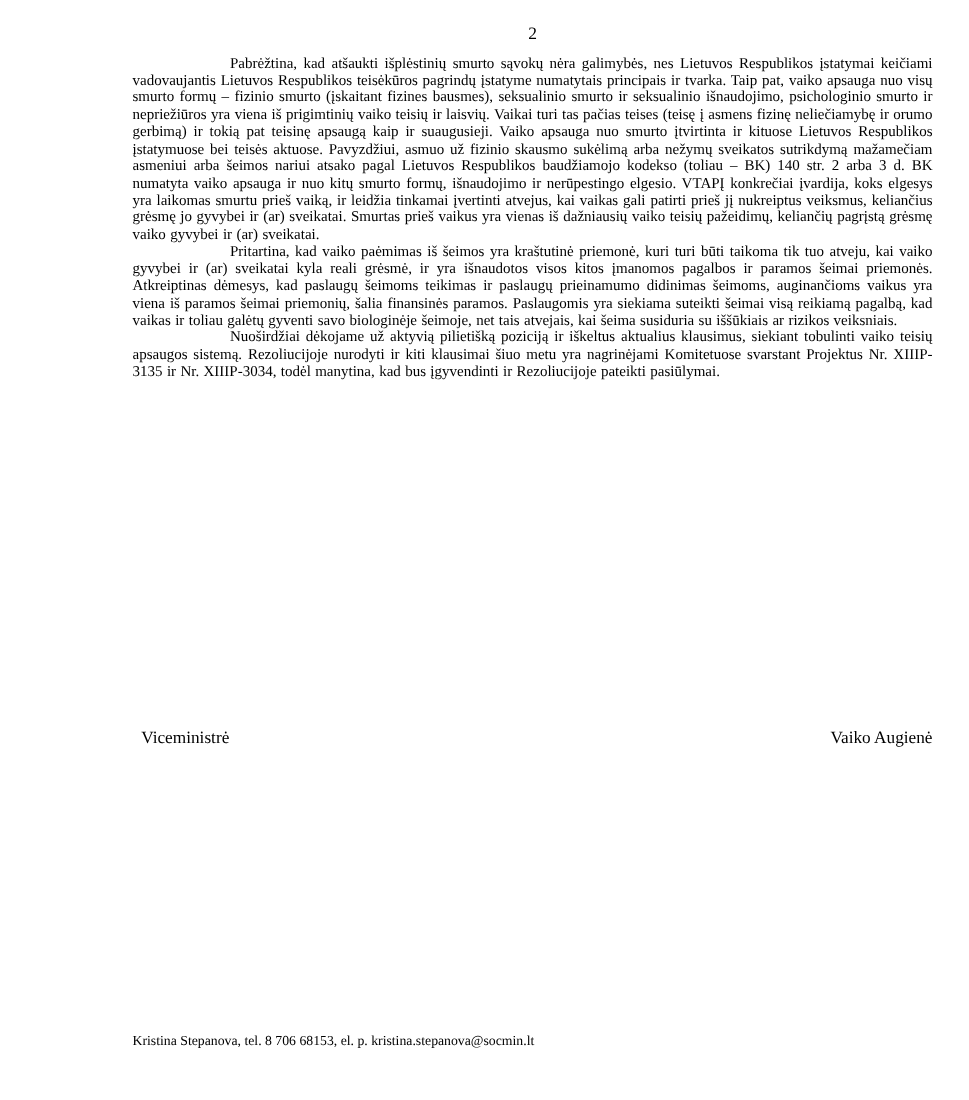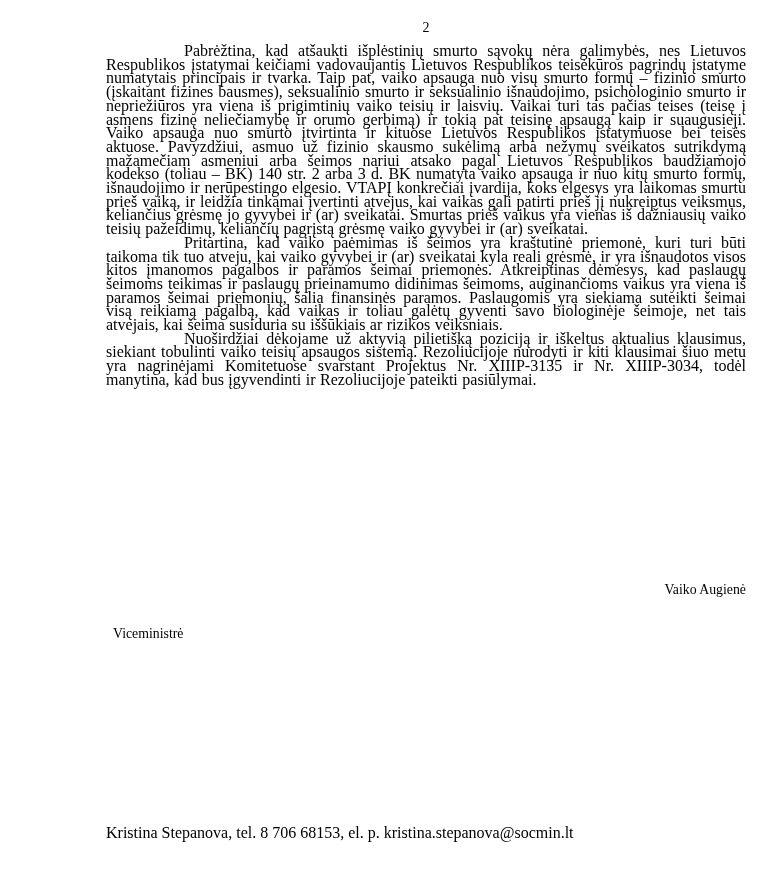--- a/index.html
+++ b/index.html
@@ -26,41 +26,41 @@
   }
   .page-number {
     text-align: center;
     font-size: 14px;
     line-height: 15px;
     margin-bottom: 9px;
   }
   .body-text p {
     text-align: justify;
     text-indent: 78px;
-    font-size: 16px;
+    font-size: 12px;
     line-height: 13.7px;
     word-spacing: 0.5px;
   }
   .signature-row {
     position: absolute;
     left: 106px;
     top: 583px;
     width: 640px;
     display: flex;
     justify-content: space-between;
     font-size: 13.8px;
     line-height: 14px;
   }
-  .signature-left { padding-left: 7px; margin-top: 44px; }
+  .signature-left { padding-left: 7px; }
   .footer-contact {
     position: absolute;
     left: 106px;
     top: 826px;
     width: 640px;
-    font-size: 16px;
+    font-size: 11px;
     line-height: 14px;
   }
 </style>
 </head>
 <body>
 
 <div class="page">
 
   <div class="content">
     <div class="page-number">2</div>

